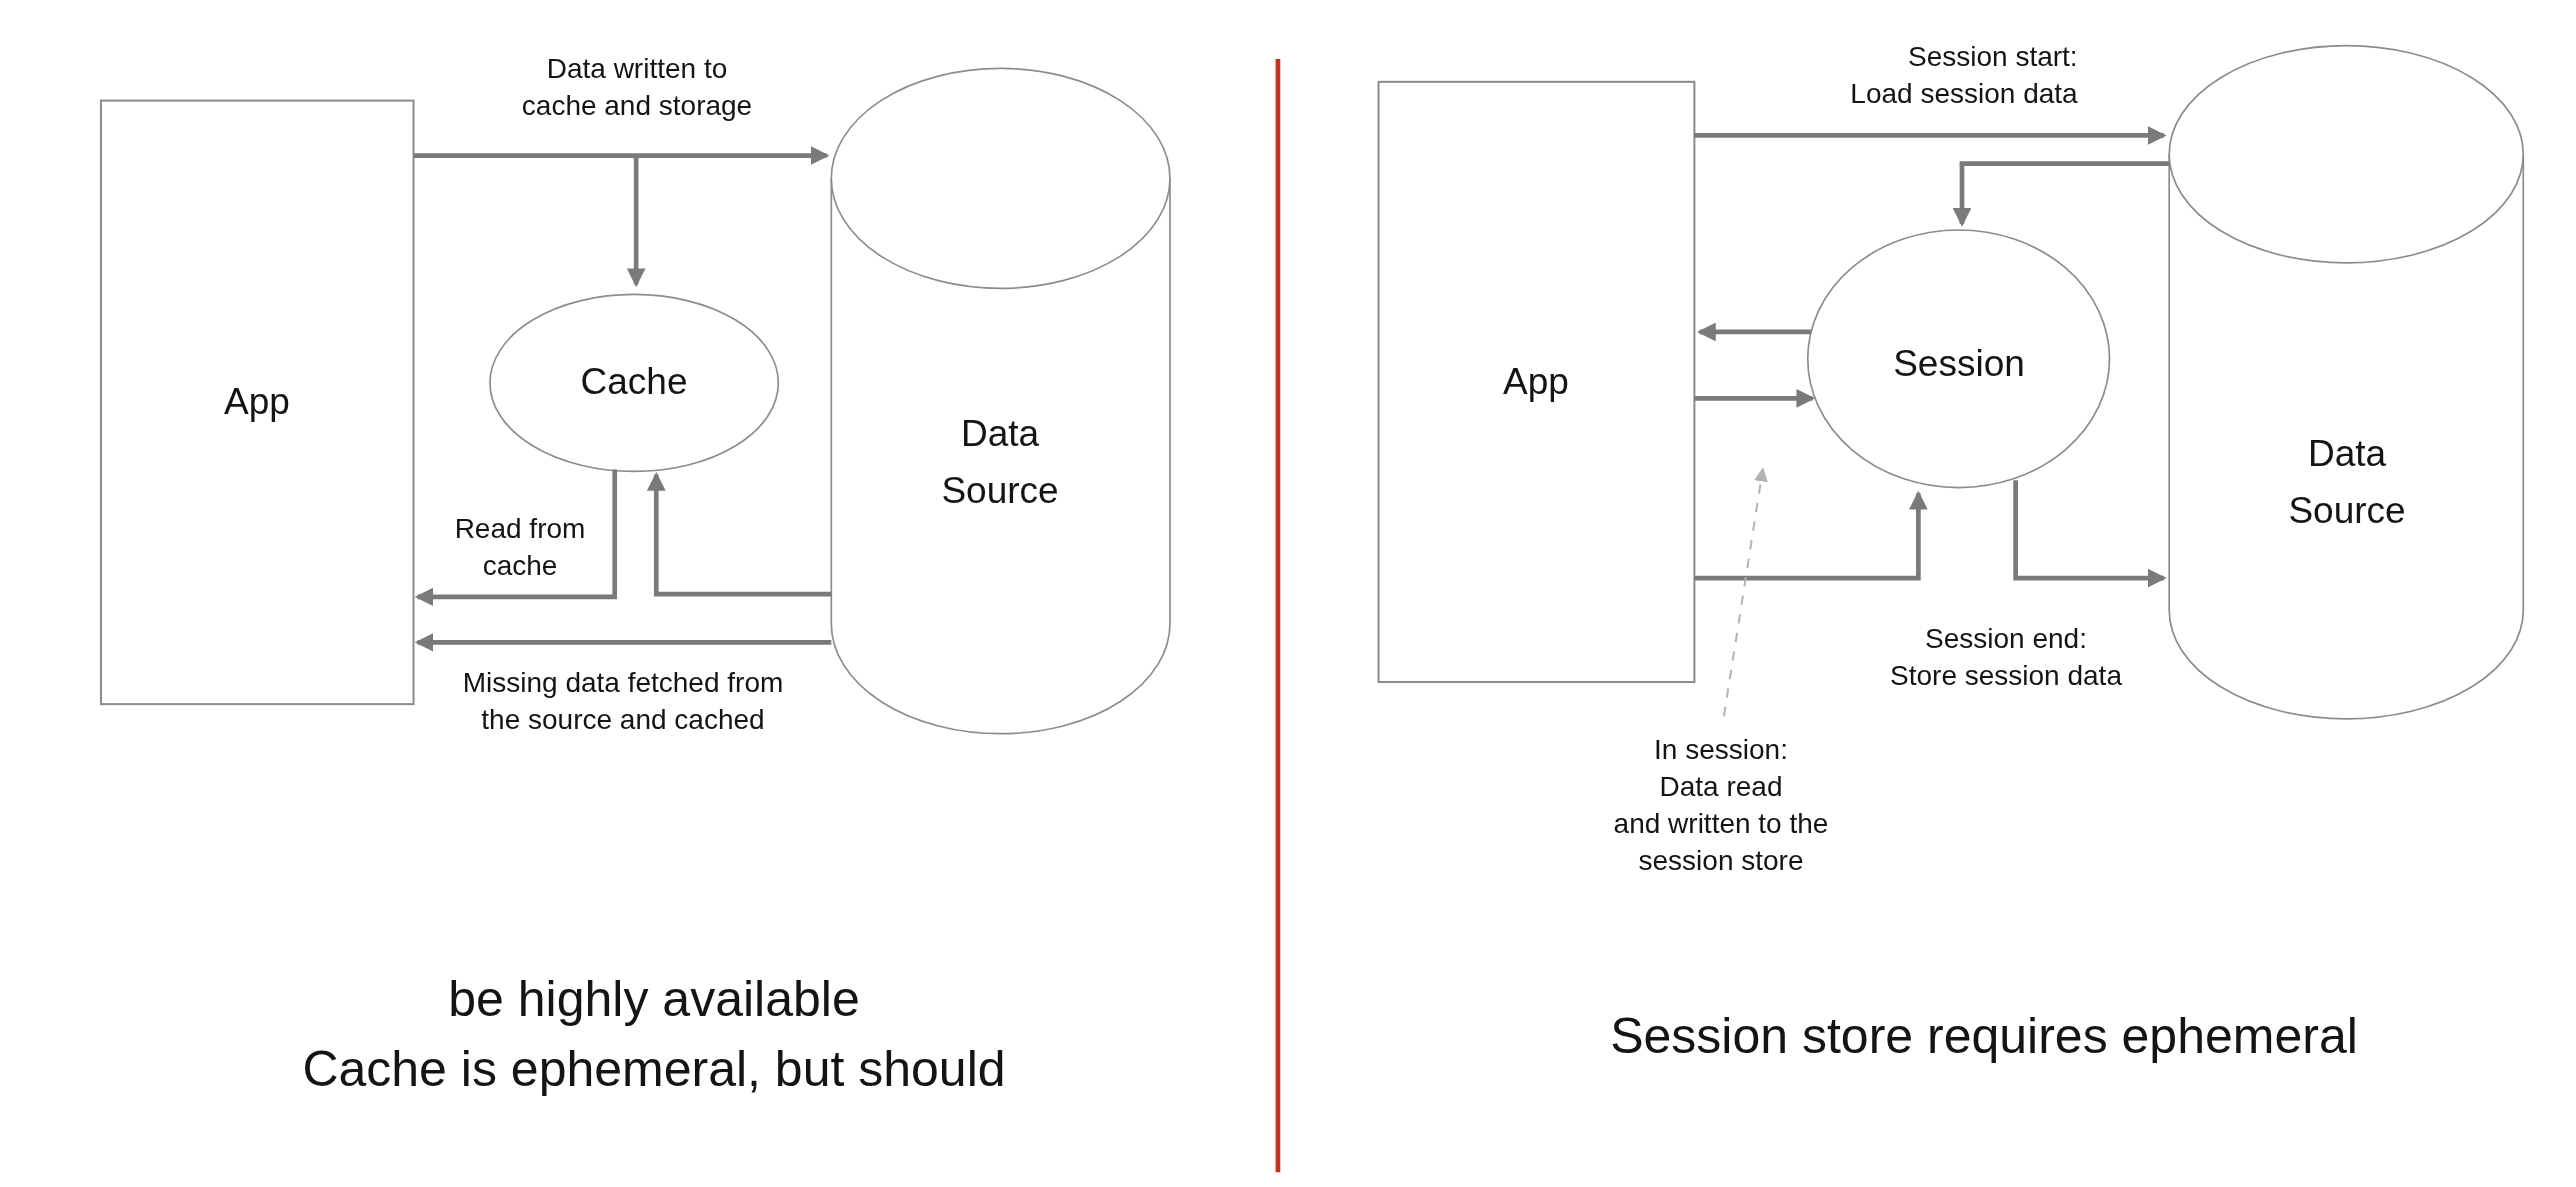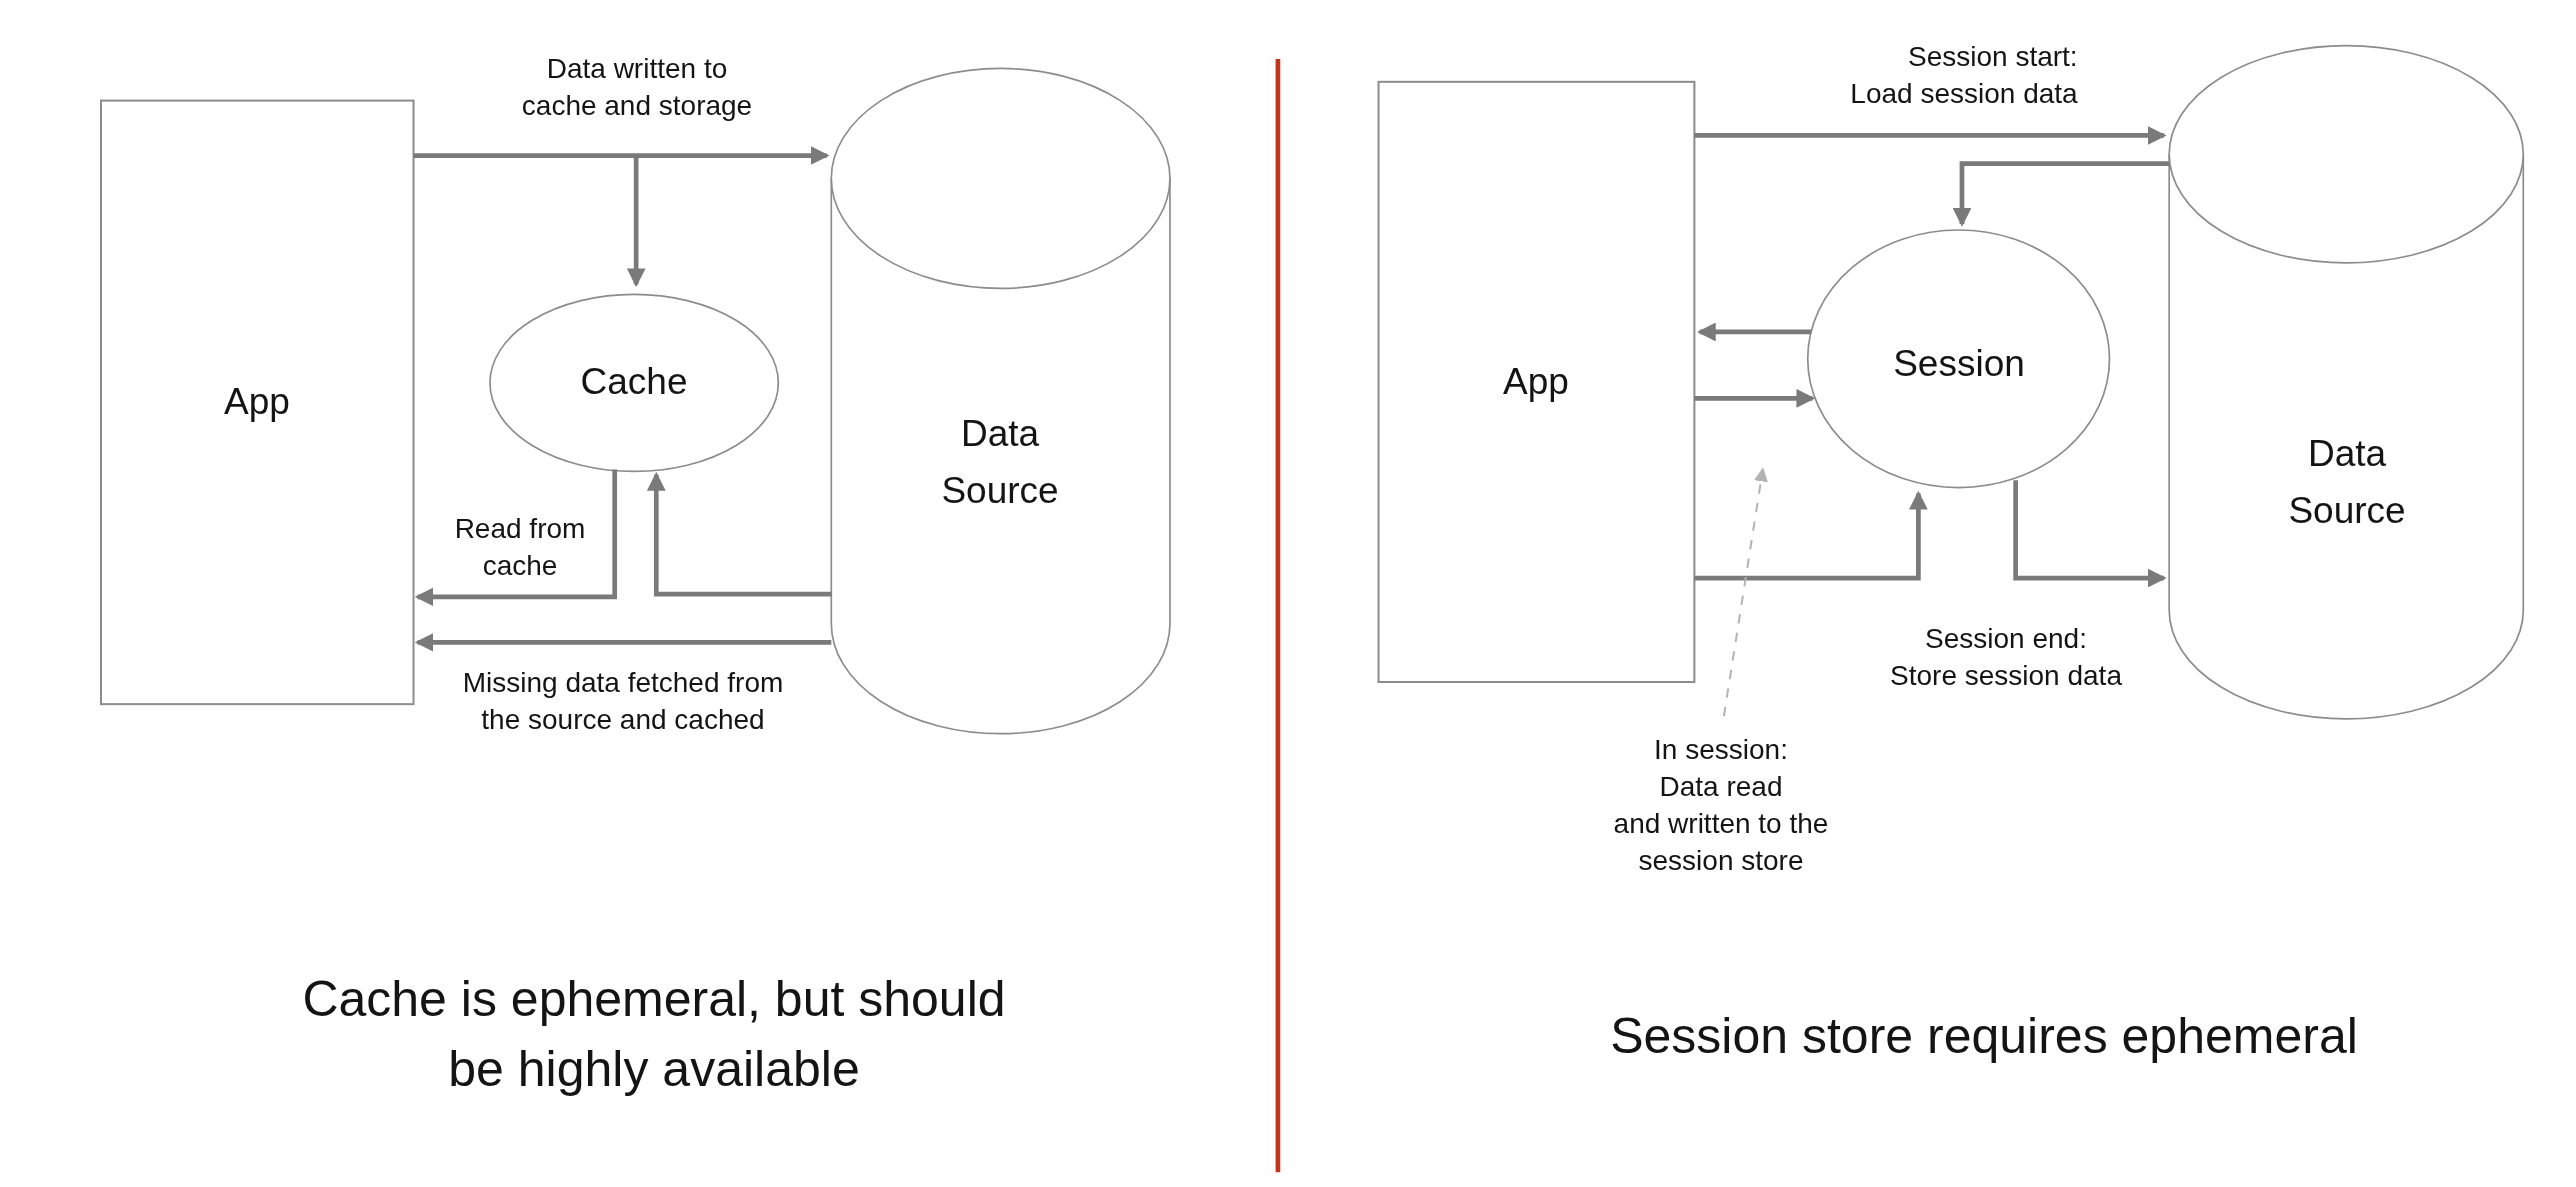--- a/index.html
+++ b/index.html
@@ -88,22 +88,22 @@
     <div>Read from</div>
     <div>cache</div>
   </div>
 
   <div class="t ann" style="left:623px; top:692px;margin-top:10px;">
     <div>Missing data fetched from</div>
     <div>the source and cached</div>
   </div>
 
   <div class="t cap" style="left:654px; top:1034px;">
+    <div>be highly available</div>
     <div>Cache is ephemeral, but should</div>
-    <div>be highly available</div>
   </div>
 
   <div class="t ann" style="left:1964px; top:76px;text-align:right;">
     <div>Session start:</div>
     <div>Load session data</div>
   </div>
 
   <div class="t node" style="left:1536px; top:382px;">App</div>
 
   <div class="t node" style="left:1959px; top:364px;">

